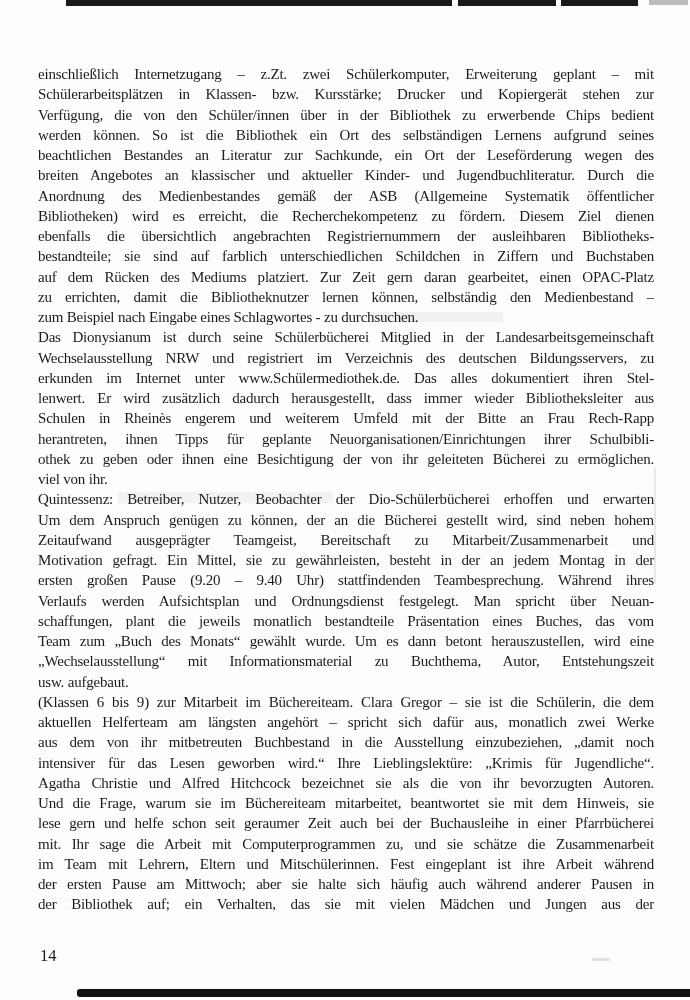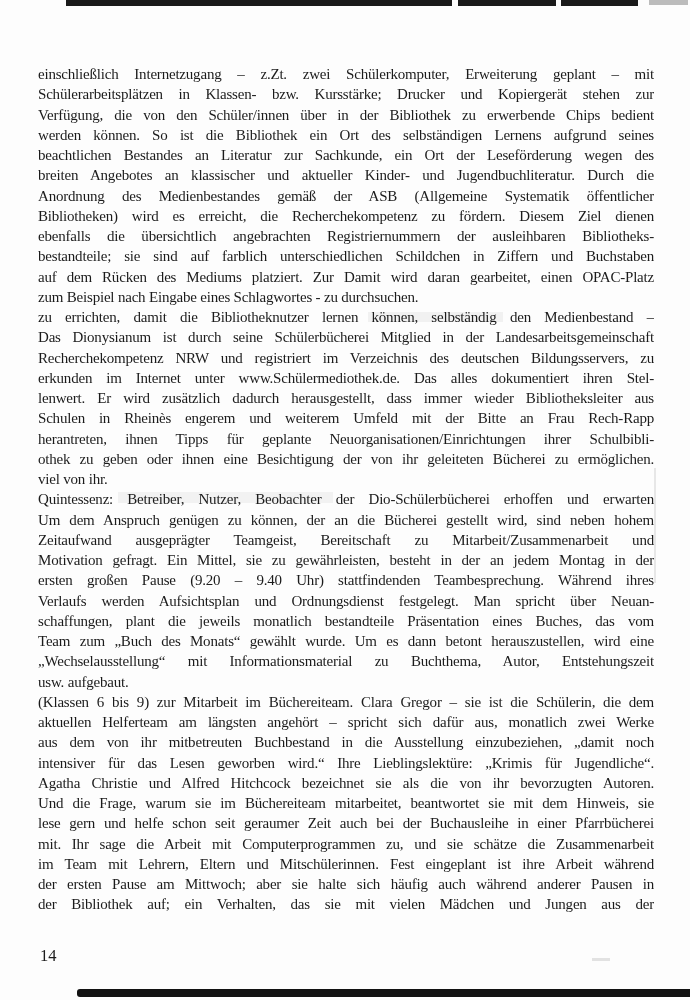--- a/index.html
+++ b/index.html
@@ -74,25 +74,25 @@
       <div class="line">einschließlich Internetzugang – z.Zt. zwei Schülerkomputer, Erweiterung geplant – mit</div>
       <div class="line">Schülerarbeitsplätzen in Klassen- bzw. Kursstärke; Drucker und Kopiergerät stehen zur</div>
       <div class="line">Verfügung, die von den Schüler/innen über in der Bibliothek zu erwerbende Chips bedient</div>
       <div class="line">werden können. So ist die Bibliothek ein Ort des selbständigen Lernens aufgrund seines</div>
       <div class="line">beachtlichen Bestandes an Literatur zur Sachkunde, ein Ort der Leseförderung wegen des</div>
       <div class="line">breiten Angebotes an klassischer und aktueller Kinder- und Jugendbuchliteratur. Durch die</div>
       <div class="line">Anordnung des Medienbestandes gemäß der ASB (Allgemeine Systematik öffentlicher</div>
       <div class="line">Bibliotheken) wird es erreicht, die Recherchekompetenz zu fördern. Diesem Ziel dienen</div>
       <div class="line">ebenfalls die übersichtlich angebrachten Registriernummern der ausleihbaren Bibliotheks-</div>
       <div class="line">bestandteile; sie sind auf farblich unterschiedlichen Schildchen in Ziffern und Buchstaben</div>
-      <div class="line">auf dem Rücken des Mediums platziert. Zur Damit wird daran gearbeitet, einen OPAC-Platz</div>
+      <div class="line">auf dem Rücken des Mediums platziert. Zur Zeit gern daran gearbeitet, einen OPAC-Platz</div>
+      <div class="line">zu errichten, damit die Bibliotheknutzer lernen können, selbständig den Medienbestand –</div>
       <div class="line para-end">zum Beispiel nach Eingabe eines Schlagwortes - zu durchsuchen.</div>
-      <div class="line">zu errichten, damit die Bibliotheknutzer lernen können, selbständig den Medienbestand –</div>
       <div class="line">Das Dionysianum ist durch seine Schülerbücherei Mitglied in der Landesarbeitsgemeinschaft</div>
-      <div class="line">Recherchekompetenz NRW und registriert im Verzeichnis des deutschen Bildungsservers, zu</div>
+      <div class="line">Wechselausstellung NRW und registriert im Verzeichnis des deutschen Bildungsservers, zu</div>
       <div class="line">erkunden im Internet unter www.Schülermediothek.de. Das alles dokumentiert ihren Stel-</div>
       <div class="line">lenwert. Er wird zusätzlich dadurch herausgestellt, dass immer wieder Bibliotheksleiter aus</div>
       <div class="line">Schulen in Rheinès engerem und weiterem Umfeld mit der Bitte an Frau Rech-Rapp</div>
       <div class="line">herantreten, ihnen Tipps für geplante Neuorganisationen/Einrichtungen ihrer Schulbibli-</div>
       <div class="line">othek zu geben oder ihnen eine Besichtigung der von ihr geleiteten Bücherei zu ermöglichen.</div>
       <div class="line para-end">viel von ihr.</div>
       <div class="line">Quintessenz: Betreiber, Nutzer, Beobachter der Dio-Schülerbücherei erhoffen und erwarten</div>
       <div class="line">Um dem Anspruch genügen zu können, der an die Bücherei gestellt wird, sind neben hohem</div>
       <div class="line">Zeitaufwand ausgeprägter Teamgeist, Bereitschaft zu Mitarbeit/Zusammenarbeit und</div>
       <div class="line">Motivation gefragt. Ein Mittel, sie zu gewährleisten, besteht in der an jedem Montag in der</div>

